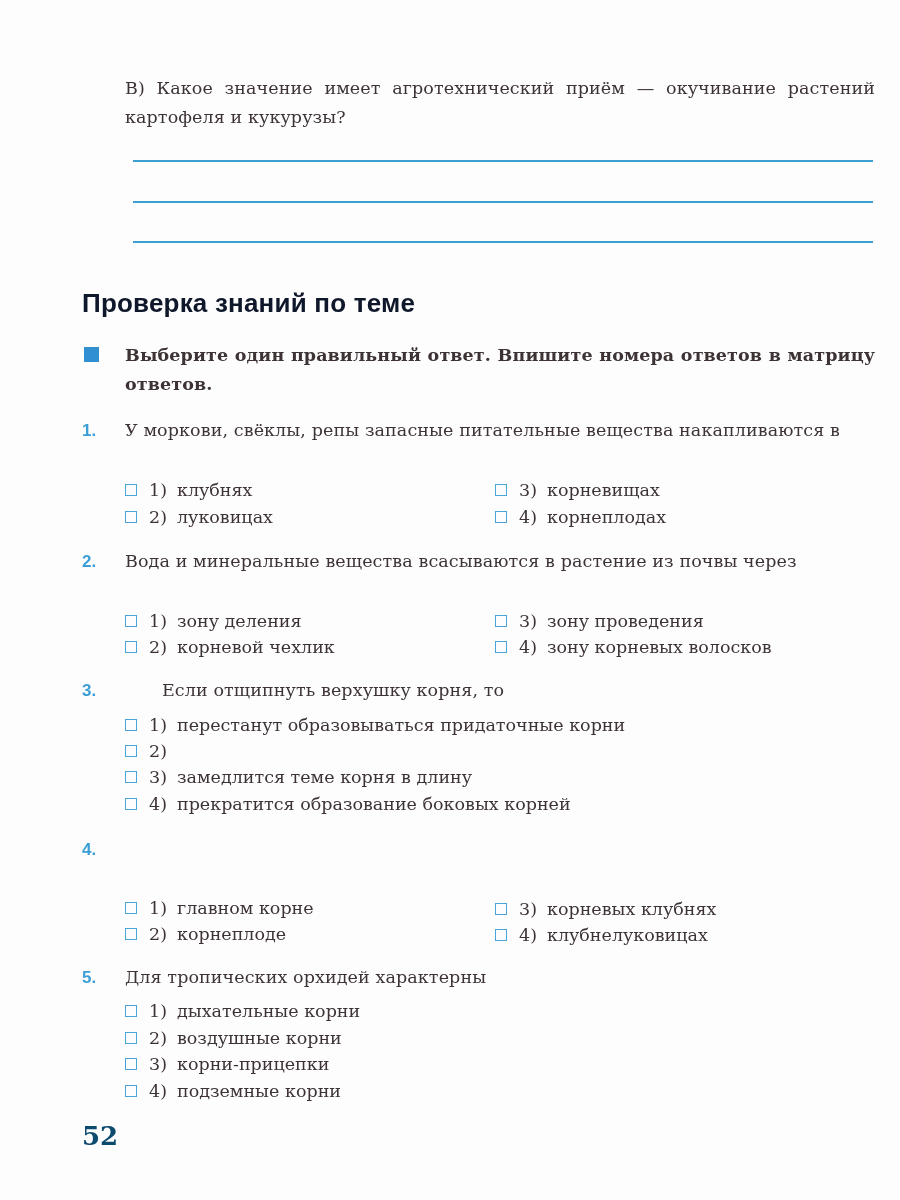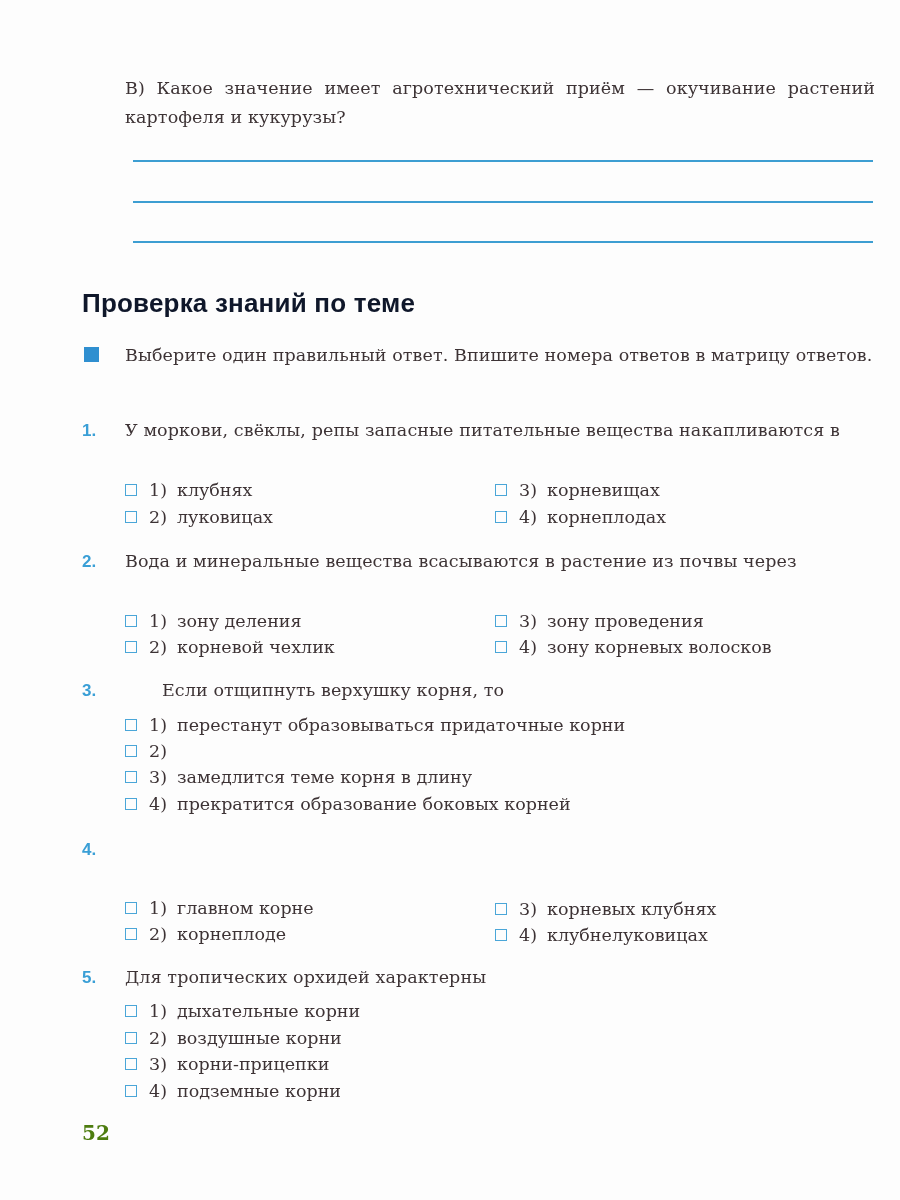--- a/index.html
+++ b/index.html
@@ -65,39 +65,39 @@
       width: 12px; height: 12px;
       border: 1.6px solid #4aa6d8;
       box-sizing: border-box;
       margin-right: 12px;
       background: transparent;
     }
     .opt-num { margin-right: 10px; }
     .page-number {
       position: absolute;
       left: 82px; top: 1121px;
-      font-size: 20px;
+      font-size: 26px;
       font-weight: bold;
-      color: #4d7c0f;
+      color: #0c4a6e;
     }
   </style>
 </head>
 <body>
 
 <div class="page">
 
   <div class="qtext" style="top:74px;">В) Какое значение имеет агротехнический приём — окучивание растений картофеля и кукурузы?</div>
   <div class="answer-line" style="top:160px;"></div>
   <div class="answer-line" style="top:201px;"></div>
   <div class="answer-line" style="top:241px;"></div>
 
   <div class="section-title">Проверка знаний по теме</div>
 
   <div class="instruction-marker"></div>
-  <div class="qtext" style="top:341px;">Выберите один правильный ответ. Впишите номера ответов в матрицу ответов.</div>
+  <div class="qtext" style="top:341px;font-weight:bold;">Выберите один правильный ответ. Впишите номера ответов в матрицу ответов.</div>
 
   <div class="qnum" style="top:421px;">1.</div>
   <div class="qtext" style="top:416px;">У моркови, свёклы, репы запасные питательные вещества накапливаются в</div>
   <div class="option" style="left:125px; top:477px;">
     <span class="checkbox"></span>
     <span class="opt-num">1)</span>
     <span>клубнях</span>
   </div>
   <div class="option" style="left:125px; top:504px;">
     <span class="checkbox"></span>

